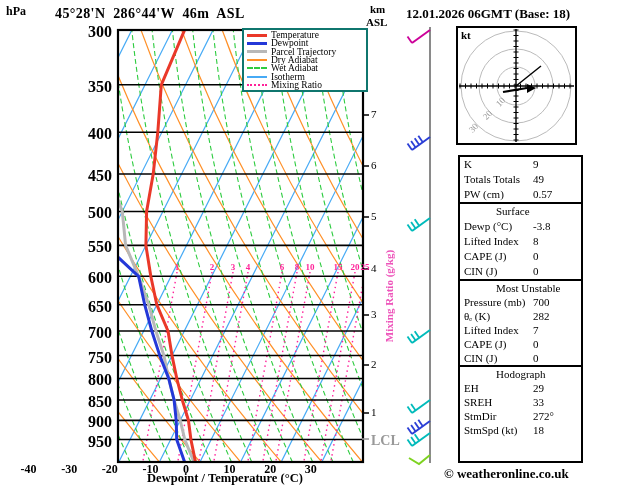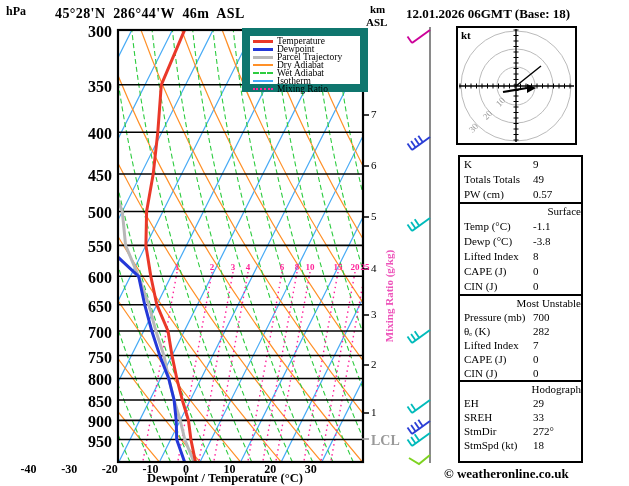--- a/index.html
+++ b/index.html
@@ -16,35 +16,35 @@
   .plabel{width:34px;text-align:right;font-size:16px;font-weight:bold;}
   .tlabel{width:34px;margin-left:-17px;text-align:left;font-size:12px;font-weight:bold;}
   .kmlabel{font-size:11px;}
   .mrlabel{color:#ff2299;font-size:9px;font-weight:bold;width:20px;margin-left:-10px;text-align:center;}
   #temp-axis-title{left:100px;top:471px;width:250px;text-align:center;font-size:12.5px;}
   #mr-axis-title{left:332px;top:290px;width:114px;text-align:center;font-size:11px;
                  color:#ee55bb;font-weight:bold;transform:rotate(-90deg);}
   #lcl-label{left:371px;top:433px;font-size:14px;color:#999;font-weight:bold;}
   #copyright{left:444px;top:466px;font-size:13px;}
   
-  #legend{left:242px;top:28px;width:126px;height:64px;background:#fff;border:8px solid #0f766e;
+  #legend{left:242px;top:28px;width:126px;height:64px;background:#fff;border:2px solid #0f766e;
           box-sizing:border-box;display:flex;flex-direction:column;justify-content:space-around;
           padding:1px 0 1px 3px;}
   .leg-row{display:flex;align-items:center;height:8px;}
   .leg-sample{width:20px;margin-right:4px;flex:none;}
   .leg-text{font-size:9.5px;line-height:8px;white-space:nowrap;}
   
   .ringlabel{font-size:9px;color:#999;transform:rotate(-45deg);}
   #kt-label{left:461px;top:29px;font-size:11px;font-weight:bold;}
   
   #data-table{left:458px;top:155px;width:125px;height:308px;border:2px solid #000;
               box-sizing:border-box;background:#fff;font-size:11px;}
   .tsec{border-top:2px solid #000;}
   .tsec:first-child{border-top:none;}
-  .thead{text-align:right;height:15px;line-height:15px;}
+  .thead{text-align:left;height:15px;line-height:15px;padding-left:36px;}
   .trow{display:flex;height:15px;line-height:15px;padding-left:4px;}
   .tsec.small .trow,.tsec.small .thead{height:14px;line-height:14px;}
   .tlab{flex:1;white-space:nowrap;}
   .tval{width:48px;flex:none;white-space:nowrap;}
 </style>
 </head>
 <body>
 
 <div id="stage">
   <svg id="plot-svg" width="629" height="486">
@@ -333,24 +333,20 @@
           <span class="tval">49</span>
         </div>
         <div class="trow">
           <span class="tlab">PW (cm)</span>
           <span class="tval">0.57</span>
         </div>
       </div>
       <div class="tsec">
         <div class="thead">Surface</div>
         <div class="trow">
-          <span class="tlab">Temp (°C)</span>
-          <span class="tval">-1.1</span>
-        </div>
-        <div class="trow">
           <span class="tlab">Dewp (°C)</span>
           <span class="tval">-3.8</span>
         </div>
         <div class="trow">
           <span class="tlab">Lifted Index</span>
           <span class="tval">8</span>
         </div>
         <div class="trow">
           <span class="tlab">CAPE (J)</span>
           <span class="tval">0</span>

